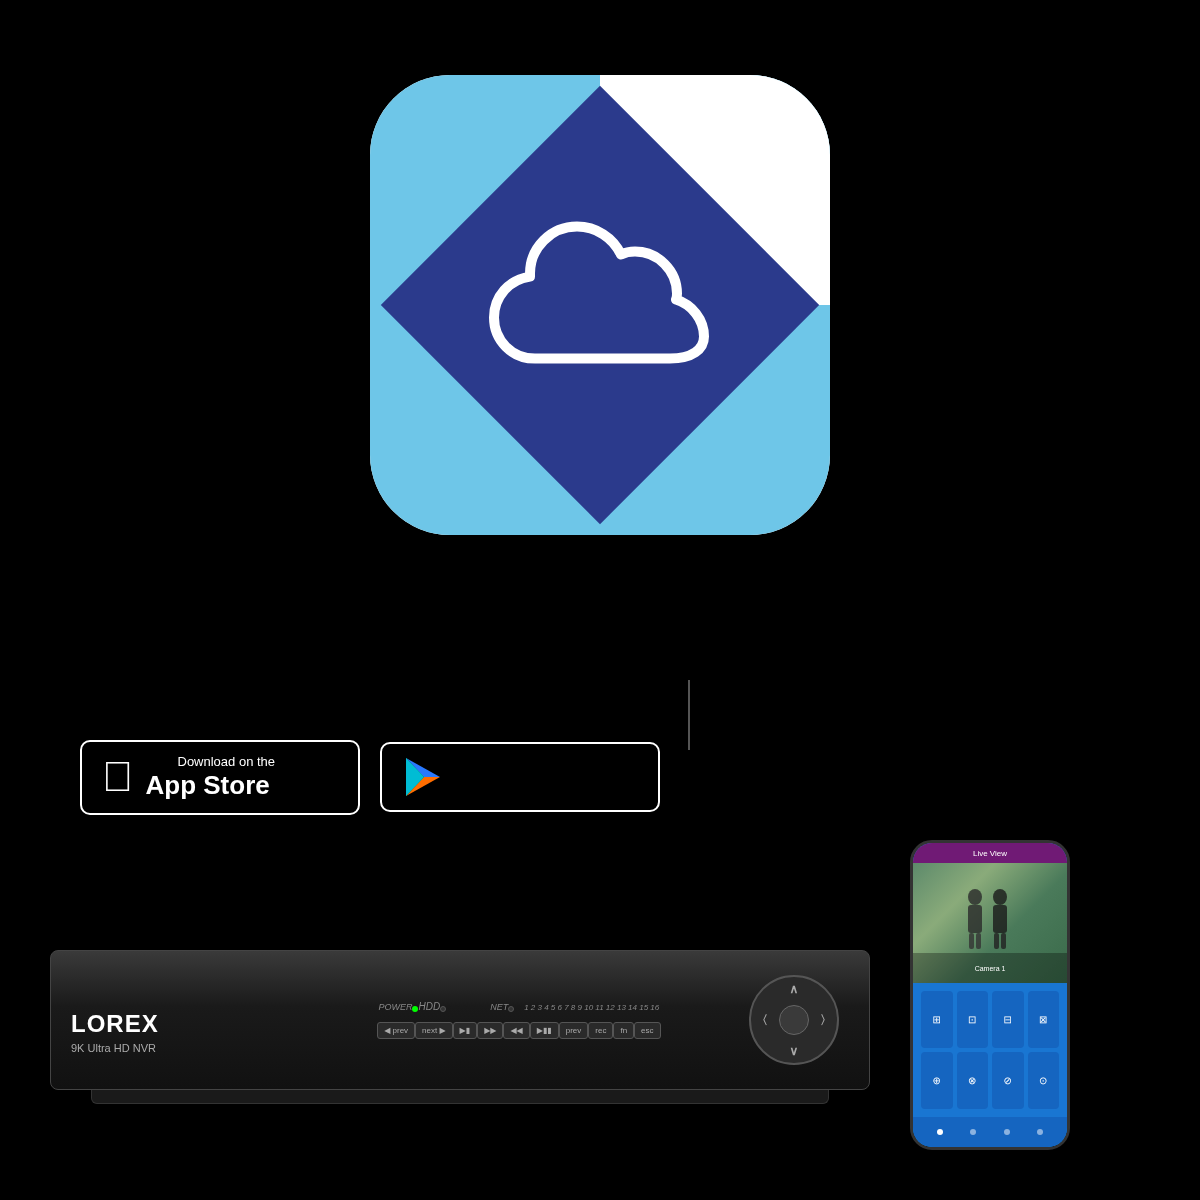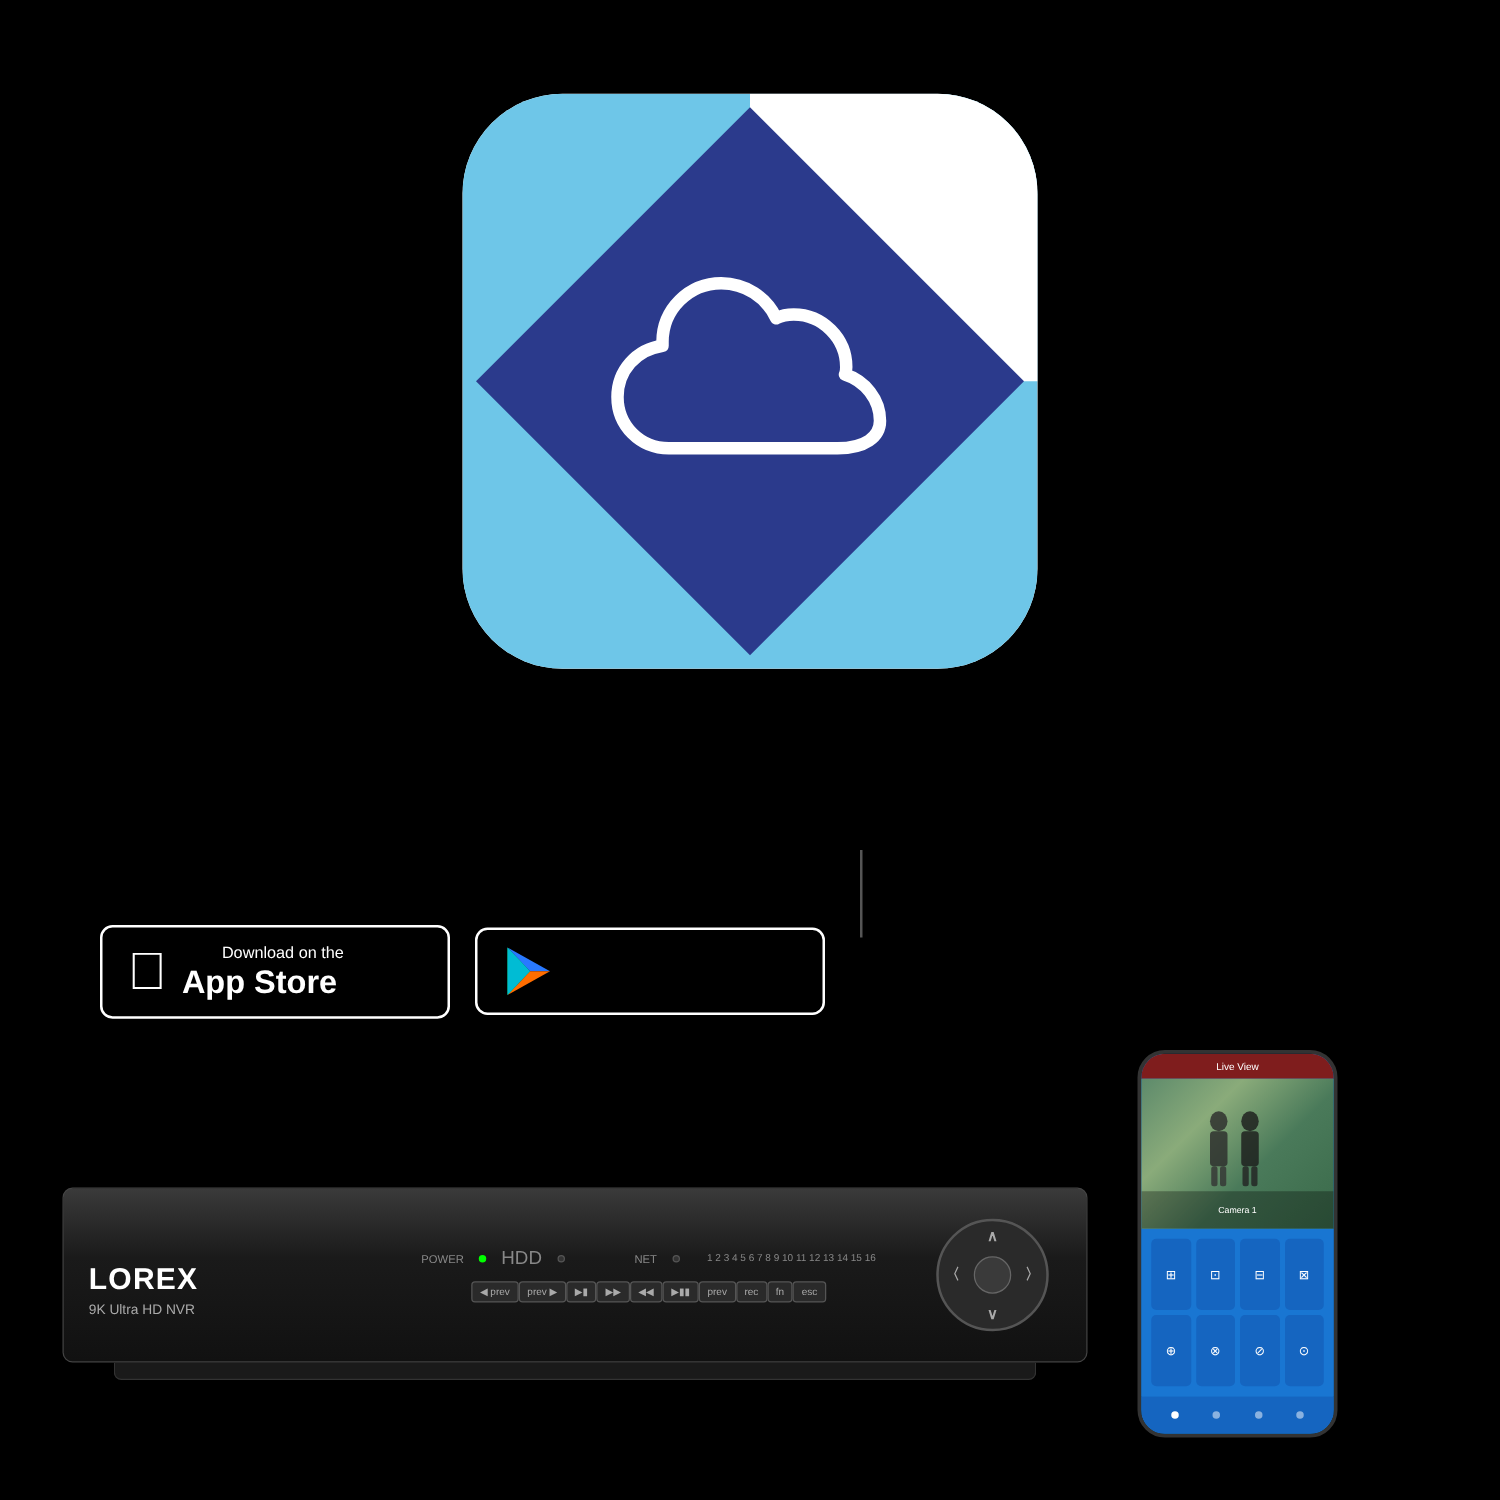--- a/index.html
+++ b/index.html
@@ -258,21 +258,21 @@
 
     .phone-screen {
       width: 100%;
       height: 100%;
       background: #2196F3;
       display: flex;
       flex-direction: column;
     }
 
     .phone-status-bar {
-      background: #7f1d1d;
+      background: #701a75;
       height: 20px;
       display: flex;
       align-items: center;
       justify-content: center;
       color: #fff;
       font-size: 8px;
     }
 
     .phone-camera-preview {
       width: 100%;
@@ -386,36 +386,36 @@
 <div class="nvr-device">
   <div class="nvr-body">
 
     <div class="nvr-label-area">
       <div class="nvr-brand">LOREX</div>
       <div class="nvr-model">9K Ultra HD NVR</div>
     </div>
 
     <div class="nvr-controls">
 
-      <div style="display:flex; gap:12px; align-items:center; margin-bottom:4px;">
+      <div style="display:flex; gap:0; align-items:flex-end; margin-bottom:4px;font-style:italic;">
         <span style="color:#888;font-size:9px;">POWER</span>
         <div style="width:6px;height:6px;border-radius:50%;background:#0f0;"></div>
-        <span style="color:#888;font-size:15px;">HDD</span>
+        <span style="color:#888;font-size:10px;">HDD</span>
         <div style="width:6px;height:6px;border-radius:50%;background:#333;border:1px solid #555;"></div>
         <span style="color:#888;font-size:9px;padding-left:44px;">NET</span>
         <div style="width:6px;height:6px;border-radius:50%;background:#333;border:1px solid #555;"></div>
 
         <div style="display:flex;gap:3px;margin-left:10px;">
           <div style="color:#888;font-size:8px;">1 2 3 4 5 6 7 8 9 10 11 12 13 14 15 16</div>
         </div>
       </div>
 
       <div class="nvr-buttons-row">
         <div class="nvr-btn">◀ prev</div>
-        <div class="nvr-btn">prev ▶</div>
+        <div class="nvr-btn">next ▶</div>
         <div class="nvr-btn">▶▮</div>
         <div class="nvr-btn">▶▶</div>
         <div class="nvr-btn">◀◀</div>
         <div class="nvr-btn">▶▮▮</div>
         <div class="nvr-btn">prev</div>
         <div class="nvr-btn">rec</div>
         <div class="nvr-btn">fn</div>
         <div class="nvr-btn">esc</div>
       </div>
     </div>

